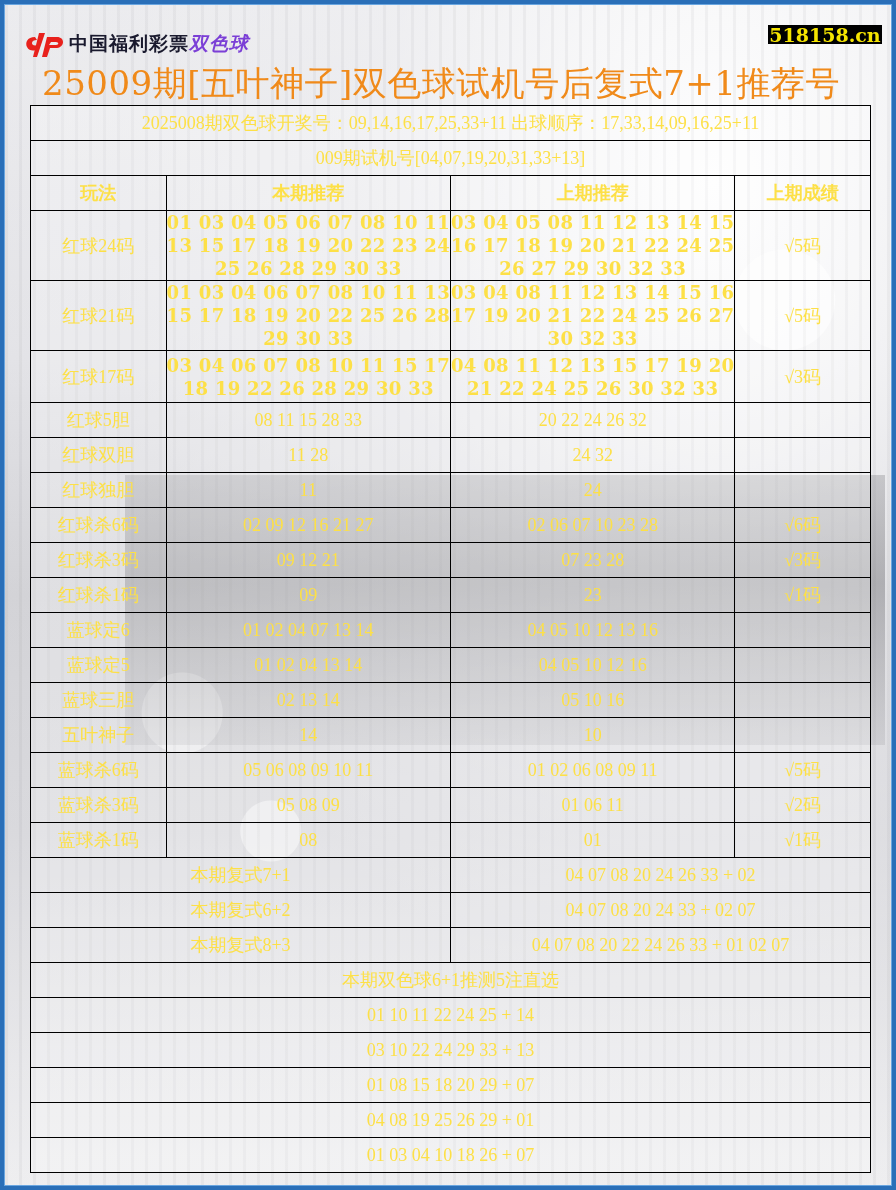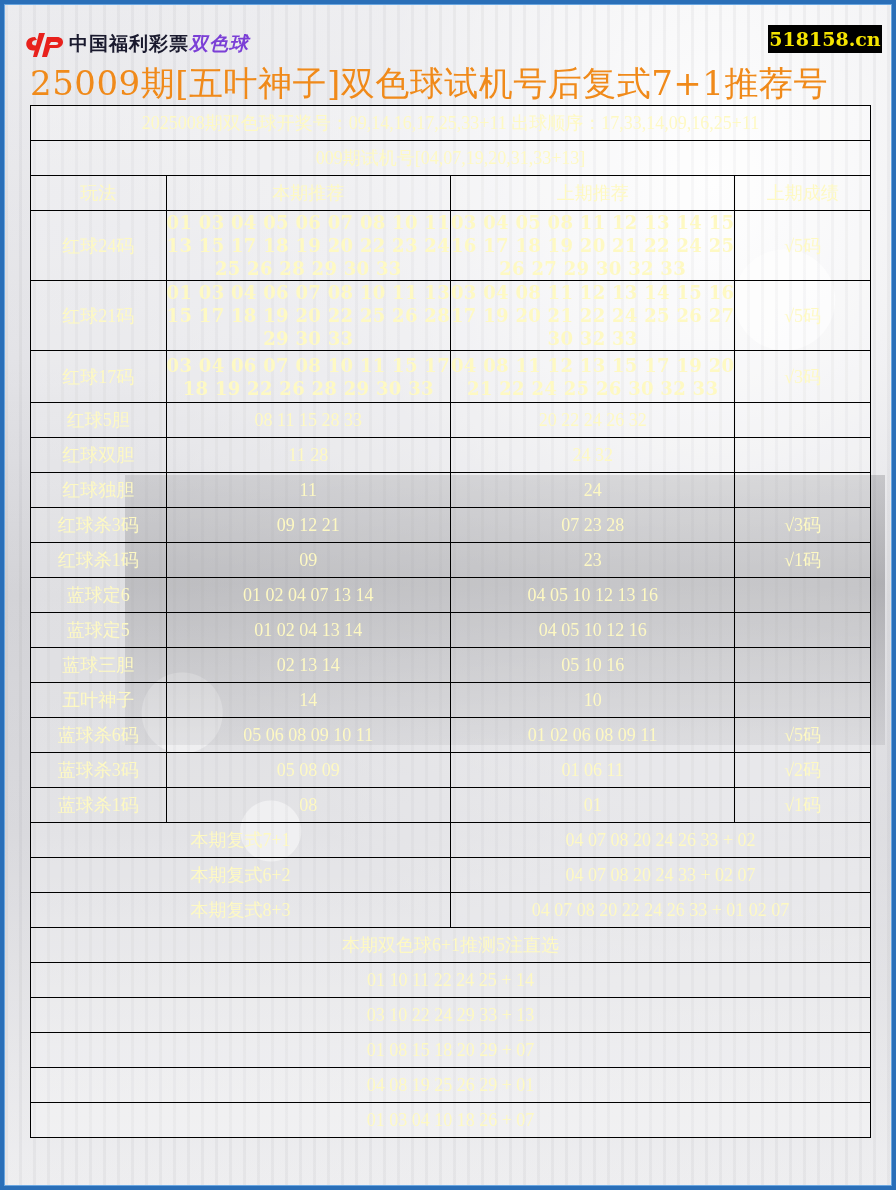--- a/index.html
+++ b/index.html
@@ -37,47 +37,47 @@
     }
     .logo-mark {
       width: 40px; height: 30px; position: relative;
     }
     .logo-text {
       font-family: "DejaVu Sans", "Liberation Sans", sans-serif;
       font-weight: bold; font-size: 19px; color: #1a1a2e; letter-spacing: 1px;
     }
     .logo-text .ssq { color: #7b3fd6; font-style: italic; }
     .site-badge {
-      position: absolute; left: 763px; top: 20px; width: 114px; height: 28px;
+      position: absolute; left: 763px; top: 20px; width: 114px; height: 19px;
       background: #000; color: #f5e400;
       font-family: "DejaVu Serif", "Liberation Serif", serif;
       font-weight: bold; font-size: 19px;
       display: flex; align-items: center; justify-content: center;
     }
     .title {
-      position: absolute; left: 30px; top: 62px; width: 850px;
+      position: absolute; left: 42px; top: 62px; width: 850px;
       font-family: "DejaVu Serif", "Liberation Serif", serif;
       font-size: 34px; color: #f08a1a; line-height: 42px; white-space: nowrap;
       letter-spacing: 0.5px;
     }
     table.main {
       position: absolute; left: 30px; top: 105px; width: 841px;
       border-collapse: collapse;
       font-family: "Liberation Serif", "DejaVu Serif", serif;
-      color: #fef9c3;
+      color: #fde047;
     }
     table.main td {
       border: 1px solid #000;
       text-align: center; vertical-align: middle;
       font-size: 18px;
       background: rgba(255,255,255,0.28);
       padding: 0;
     }
     .row35 td { height: 35px; }
-    .hdr td { height: 35px; font-size: 18px; }
+    .hdr td { height: 35px; font-size: 18px; font-weight: bold; }
     .full-row td { font-size: 17px; }
     td.label { width: 140px; }
     td.cur { width: 280px; }
     td.prev { width: 280px; margin-left: 32px; }
     td.res { width: 140px; }
     td.nums {
       text-align: left; font-weight: bold; font-size: 19px; line-height: 23px;
       padding-left: 3px; letter-spacing: 0.3px;
       font-family: "DejaVu Serif", "Liberation Serif", serif;
       word-spacing: 0px;
@@ -178,20 +178,26 @@
     <td>24 32</td>
     <td></td>
   </tr>
   <tr class="row35">
     <td>红球独胆</td>
     <td>11</td>
     <td>24</td>
     <td></td>
   </tr>
   <tr class="row35">
+    <td>红球杀6码</td>
+    <td>02 09 12 16 21 27</td>
+    <td>02 06 07 10 23 28</td>
+    <td>√6码</td>
+  </tr>
+  <tr class="row35">
     <td>红球杀3码</td>
     <td>09 12 21</td>
     <td>07 23 28</td>
     <td>√3码</td>
   </tr>
   <tr class="row35">
     <td>红球杀1码</td>
     <td>09</td>
     <td>23</td>
     <td>√1码</td>

